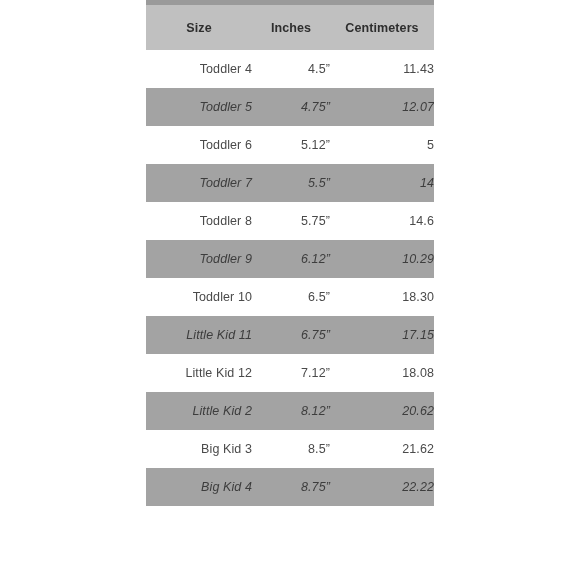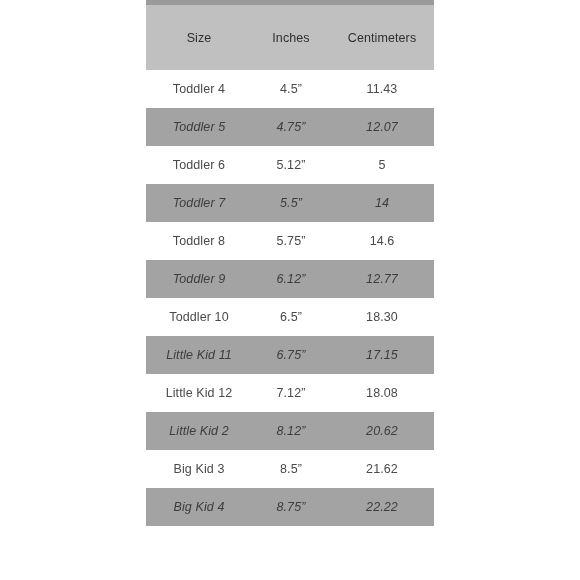--- a/index.html
+++ b/index.html
@@ -46,40 +46,40 @@
 
   table.size-table col.c-size  { width: 106px; }
   table.size-table col.c-in    { width: 78px;  }
   table.size-table col.c-cm    { width: 104px; }
 
   thead tr.header-row {
     background: #c0c0c0;
   }
   thead th {
     height: 41px;
-    padding: 12px;
+    padding: 2px;
     text-align: center;
     vertical-align: middle;
     font-size: 12.5px;
-    font-weight: normal;
+    font-weight: bold;
     color: #2e2e2e;
     letter-spacing: 0.1px;
     white-space: nowrap;
   }
 
   tbody tr {
     height: 38px;
   }
   tbody tr.band-light { background: #ffffff; }
   tbody tr.band-dark  { background: #a3a3a3; font-style: italic; }
 
   tbody td {
     height: 38px;
     padding: 0;
-    text-align: center;
+    text-align: right;
     vertical-align: middle;
     font-size: 12.5px;
     color: #4a4a4a;
     white-space: nowrap;
   }
   tbody tr.band-dark td {
     color: #3d3d3d;
   }
 
   td.col-size { letter-spacing: 0.1px; }
@@ -129,21 +129,21 @@
             <td class="col-cm">14</td>
           </tr>
           <tr class="band-light">
             <td class="col-size">Toddler 8</td>
             <td class="col-in">5.75”</td>
             <td class="col-cm">14.6</td>
           </tr>
           <tr class="band-dark">
             <td class="col-size">Toddler 9</td>
             <td class="col-in">6.12”</td>
-            <td class="col-cm">12.77</td>
+            <td class="col-cm">10.29</td>
           </tr>
           <tr class="band-light">
             <td class="col-size">Toddler 10</td>
             <td class="col-in">6.5”</td>
             <td class="col-cm">18.30</td>
           </tr>
           <tr class="band-dark">
             <td class="col-size">Little Kid 11</td>
             <td class="col-in">6.75”</td>
             <td class="col-cm">17.15</td>

